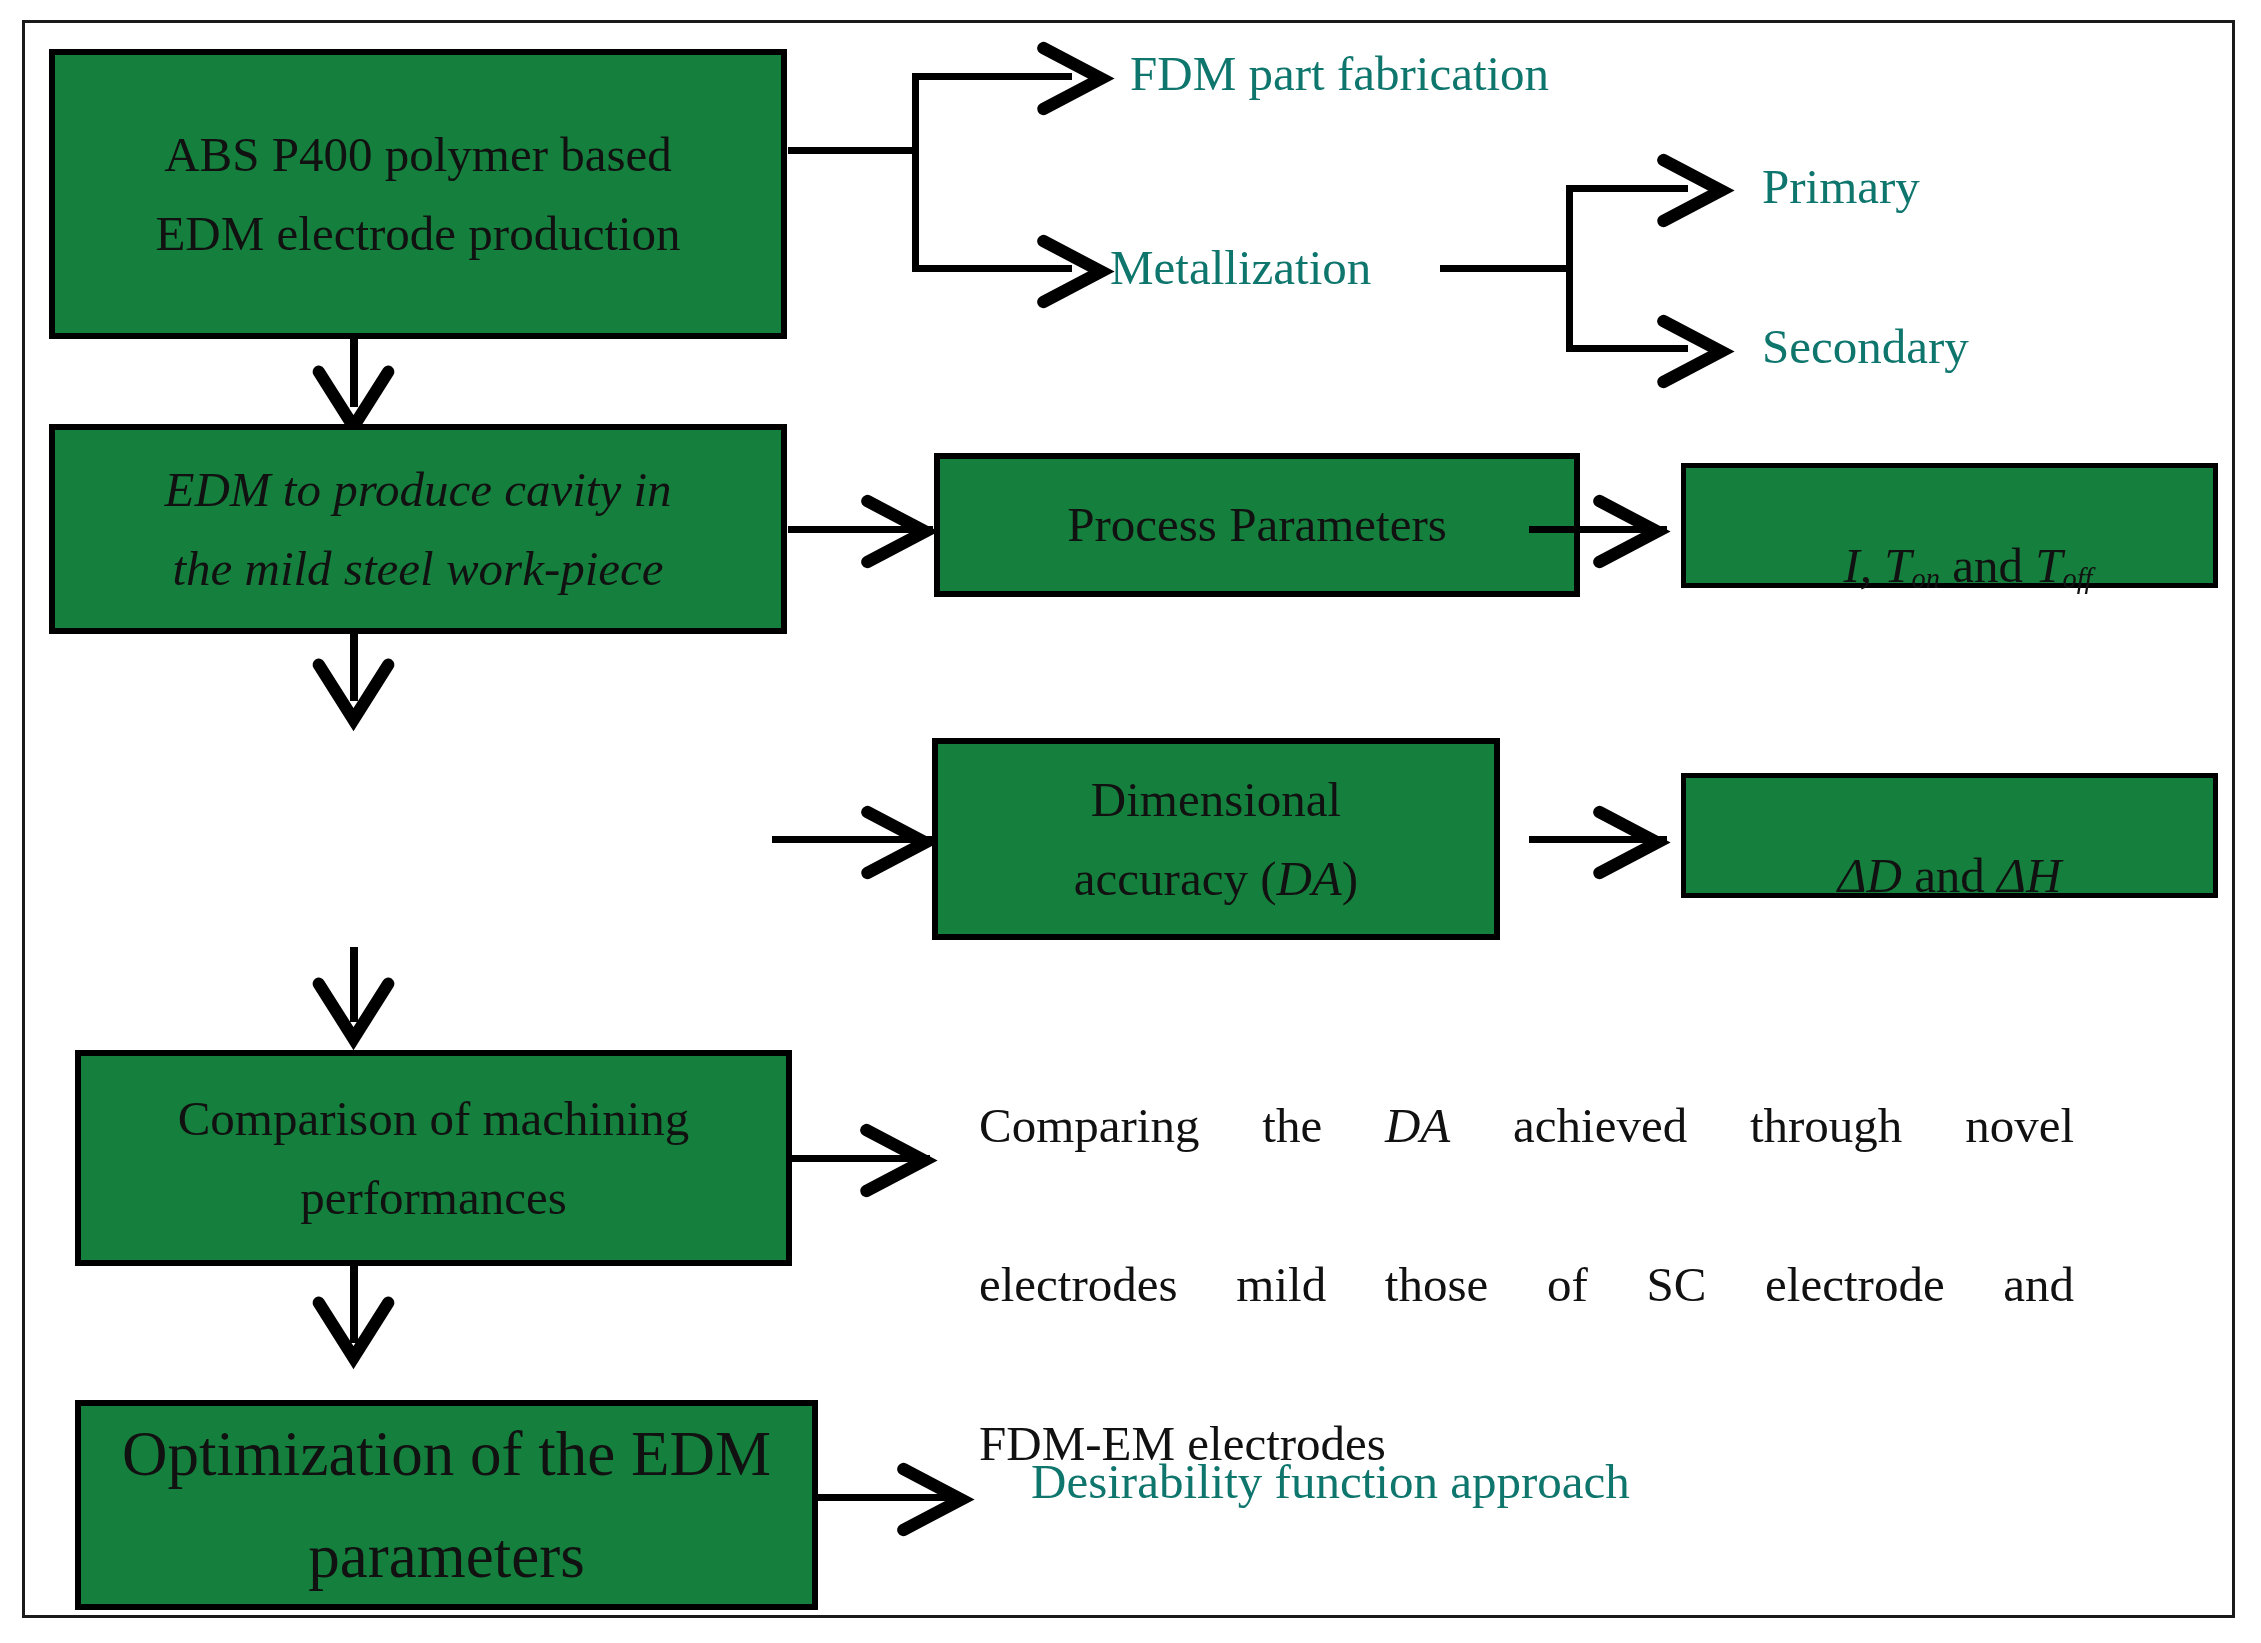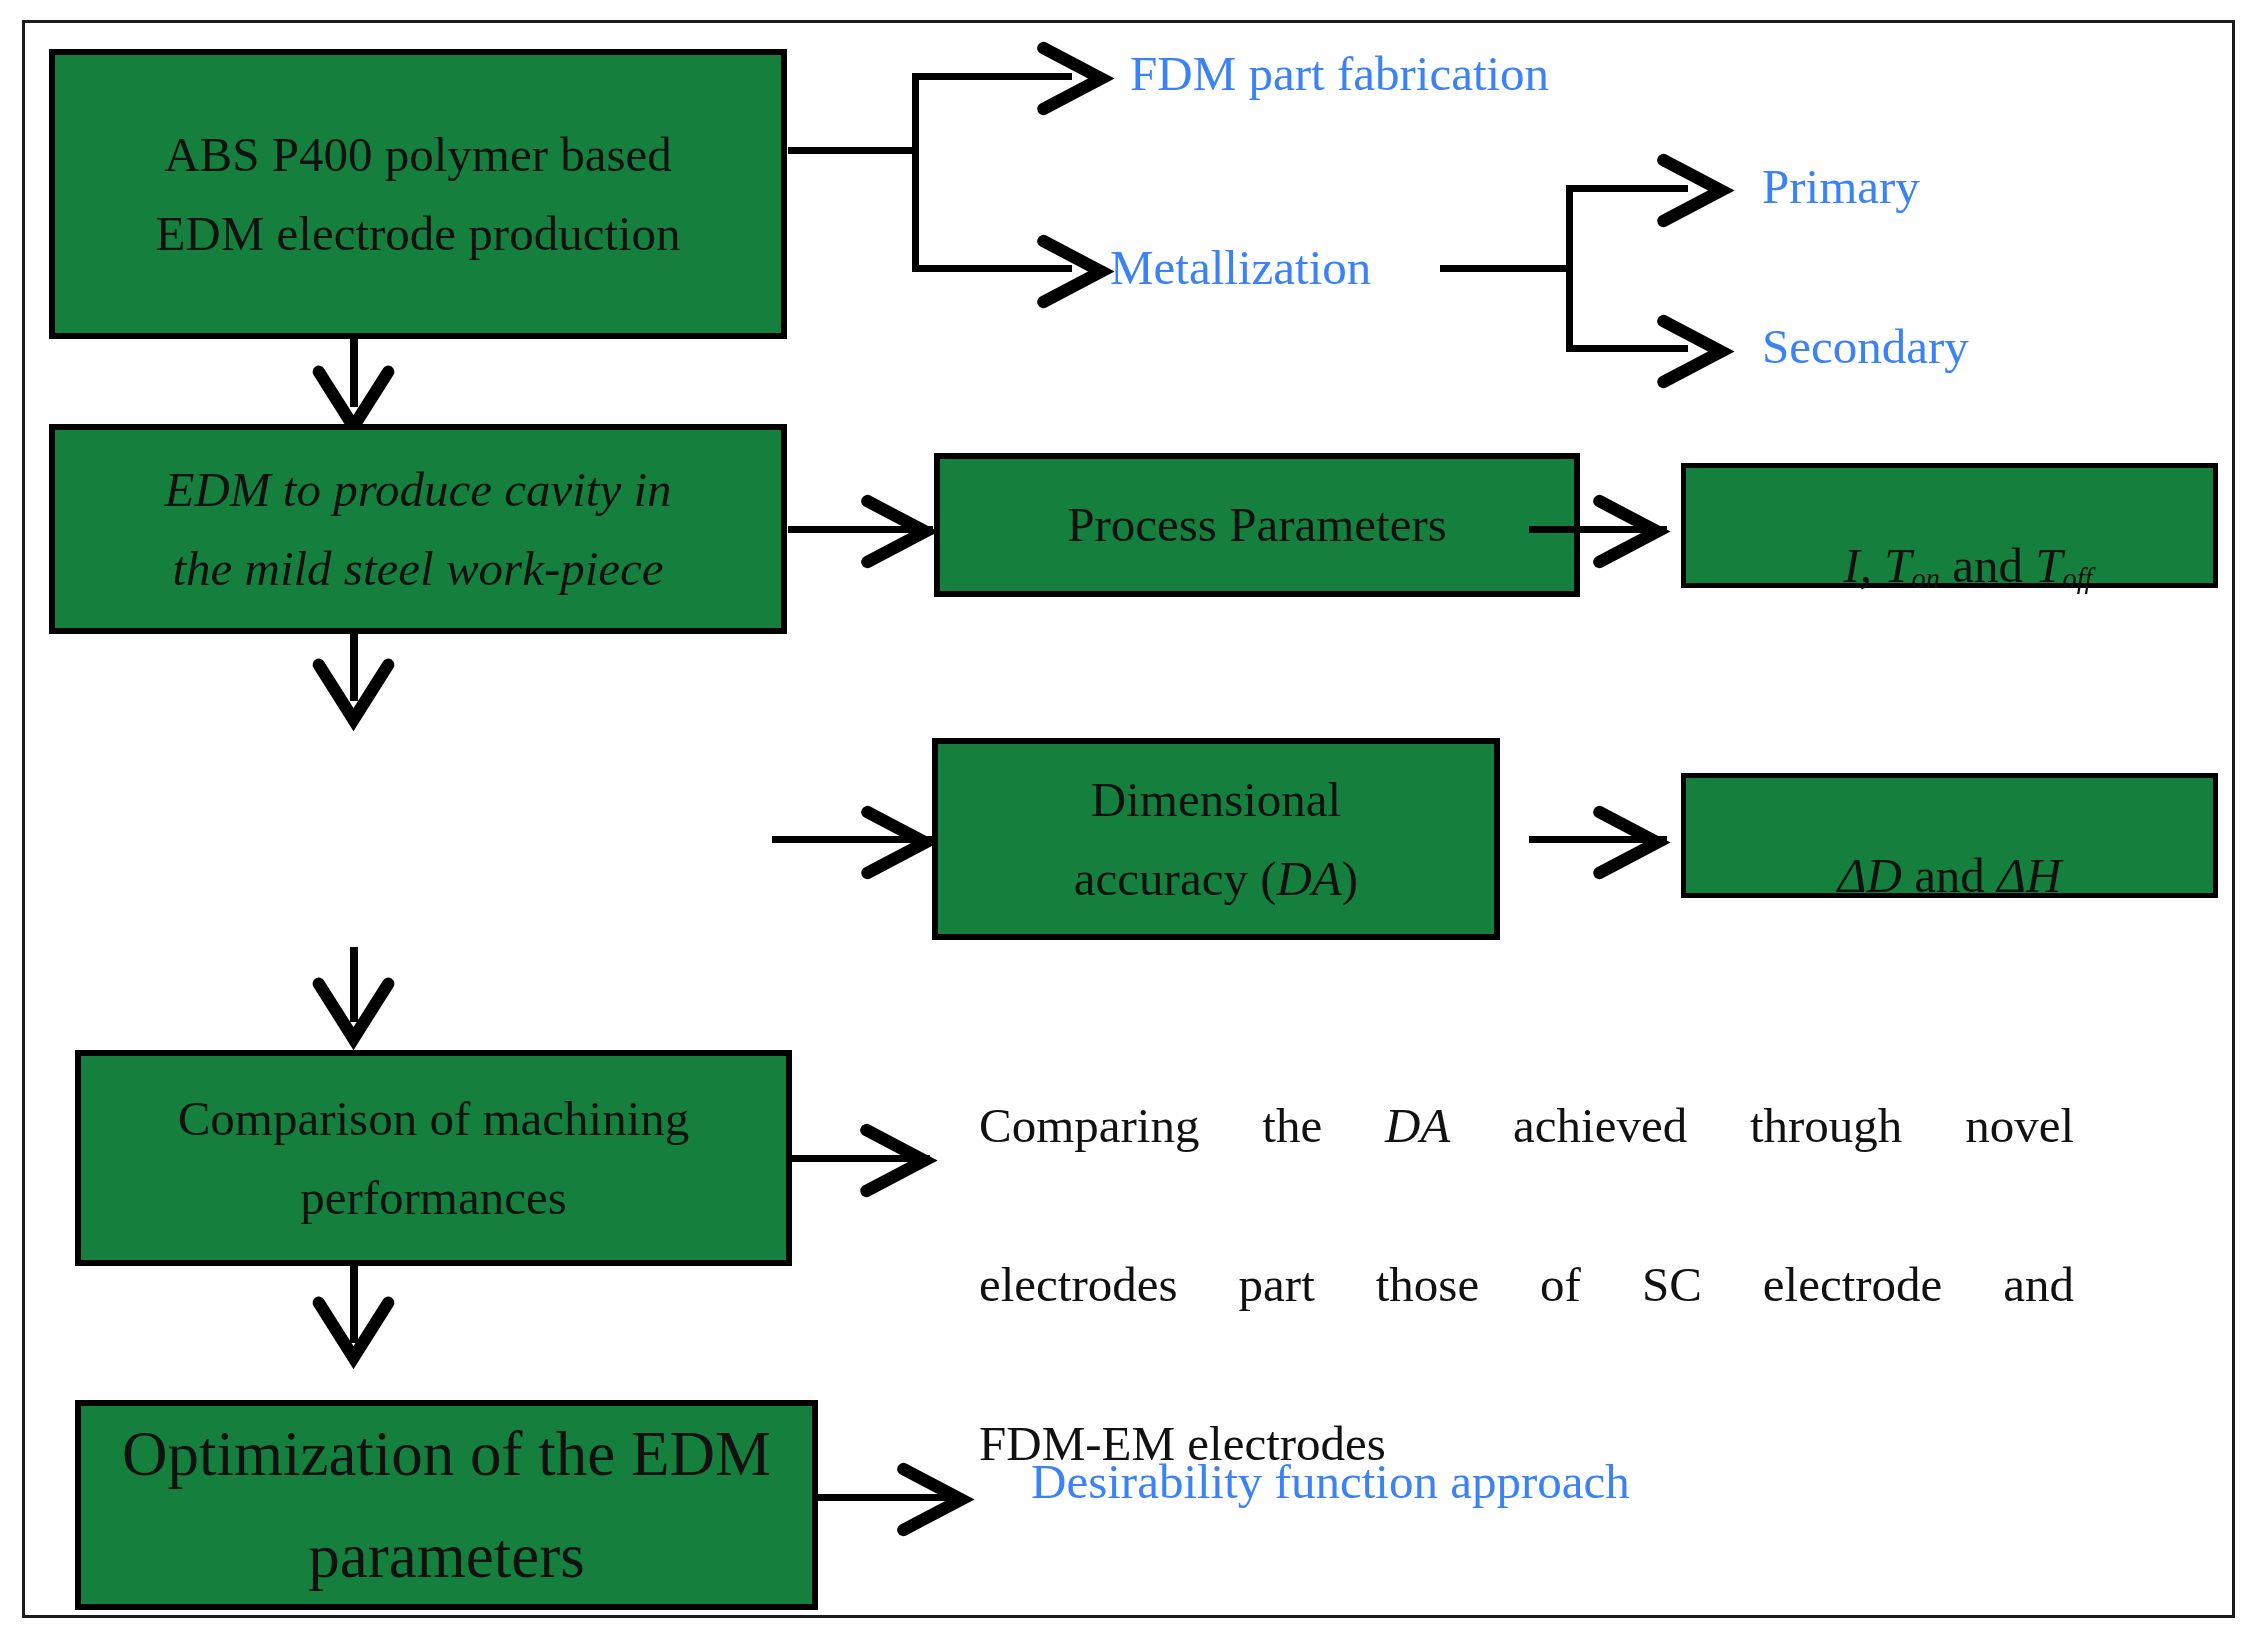--- a/index.html
+++ b/index.html
@@ -46,21 +46,21 @@
     padding: 0 10.2px;
     white-space: pre-line;
   }
   
   .box.thin {
     border-width: 5.8px;
   }
   
   .free-label {
     position: absolute;
-    color: #3b82f6;
+    color: #0f766e;
     white-space: nowrap;
   }
   .para-label {
     position: absolute;
     color: #111111;
     text-align: justify;
     line-height: 1.62;
   }
   .para-label .ln {
     display: block;
@@ -217,21 +217,21 @@
   </svg>
 
   <div class="para-label" style="left:979px; top:1086px; width:1095px; font-size:49px;">
     <span class="ln"><span>Comparing</span>
       <span>the</span>
       <i class="it">DA</i>
       <span>achieved</span>
       <span>through</span>
       <span>novel</span></span>
     <span class="ln"><span>electrodes</span>
-      <span>part</span>
+      <span>mild</span>
       <span>those</span>
       <span>of</span>
       <span>SC</span>
       <span>electrode</span>
       <span>and</span></span>
     <span class="ln last">FDM-EM electrodes</span>
   </div>
 
   <div class="vline" style="left:350px; top:1266px; width:8px; height:77px;"></div>
   <svg class="arrowhead" style="left:313px; top:1298px;" width="81" height="73" viewBox="0 0 112 100">

